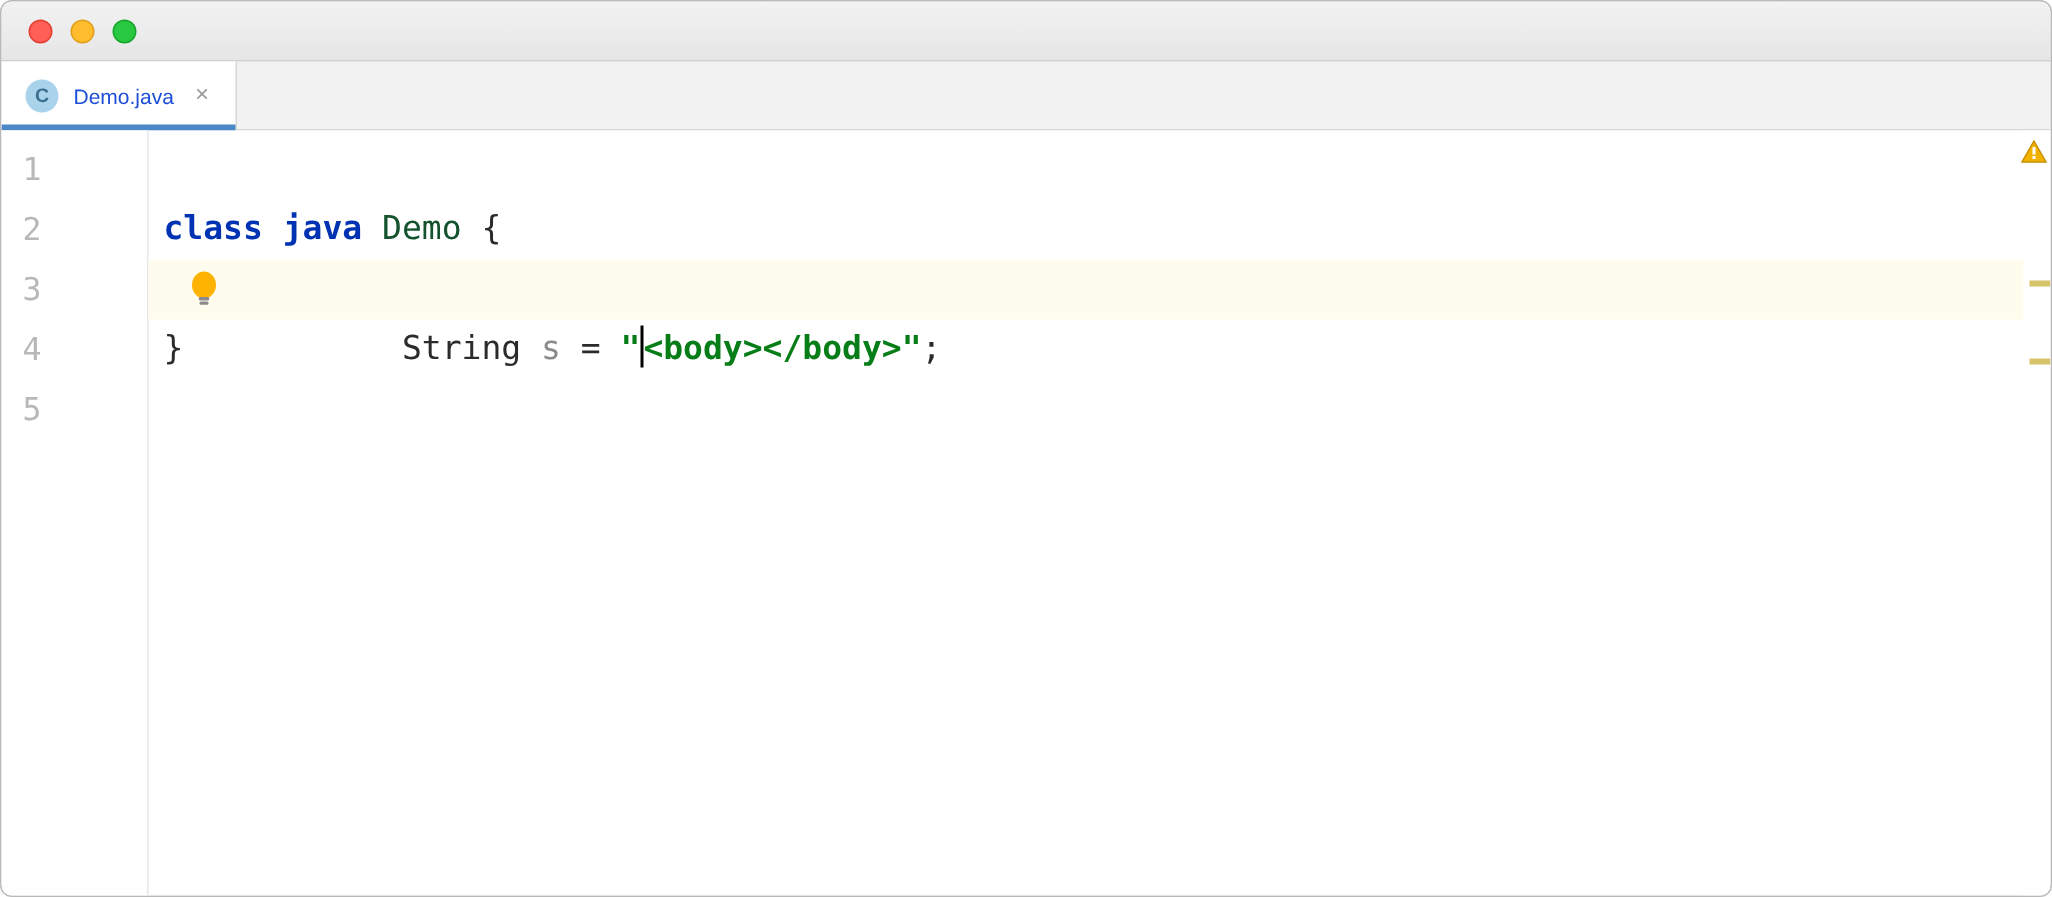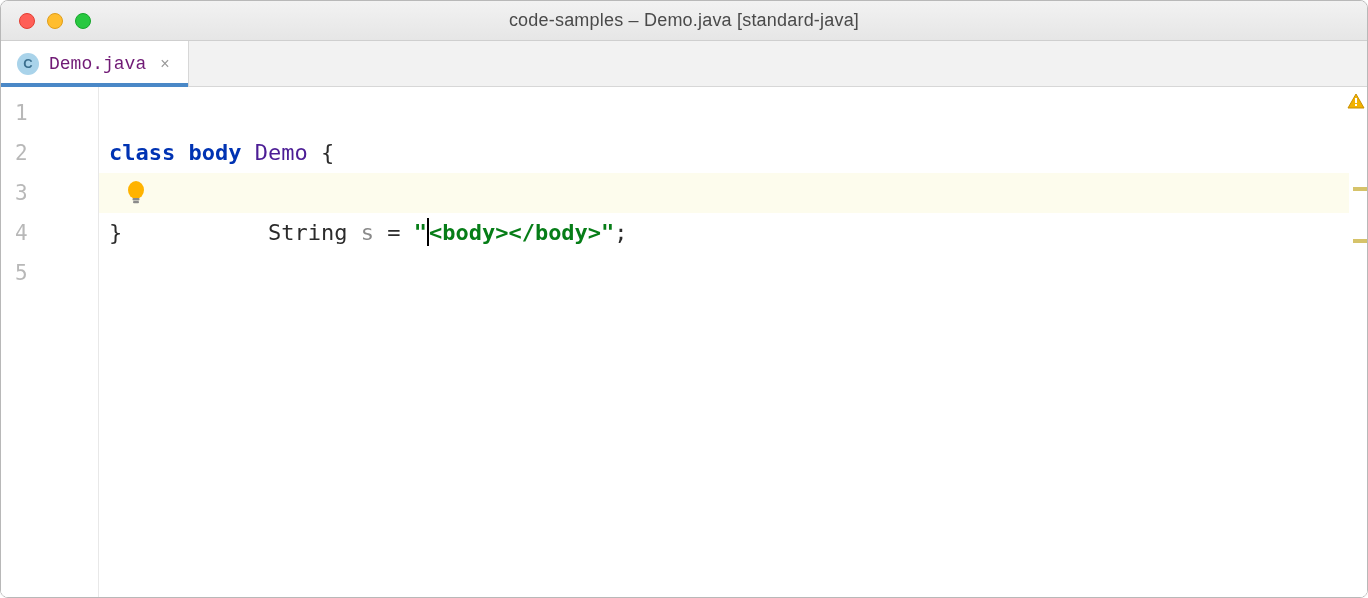--- a/index.html
+++ b/index.html
@@ -43,21 +43,21 @@
     position: relative;
     gap: 10px;
   }
   .tab .underline { position: absolute; left: 0; right: 0; bottom: -1px; height: 4px; background: #4a88c7; }
   .tab .file-icon {
     width: 22px; height: 22px; border-radius: 50%;
     background: #a9d3ea;
     display: flex; align-items: center; justify-content: center;
     font-size: 13px; font-weight: 600; color: #3b6f8e;
   }
-  .tab .label { font-size: 18px; color: #701a75; font-family: Liberation Mono, monospace; }
+  .tab .label { font-size: 14px; color: #1d4ed8; }
   .tab .close { font-size: 16px; color: #9a9a9a; padding: 0 4px; }
   
   .editor { flex: 1; display: flex; position: relative; background: #ffffff; }
   .gutter {
     width: 98px; flex: 0 0 98px;
     background: #ffffff;
     border-right: 1px solid #e8e8e8;
     padding-top: 6px;
   }
   .gutter .ln {
@@ -73,21 +73,21 @@
     height: 40px; line-height: 40px;
     font-family: "SF Mono","Menlo","Consolas",monospace;
     font-size: 22px;
     white-space: pre;
     padding-left: 10px;
     color: #2b2b2b;
     position: relative;
   }
   .kw { color: #0033b3; font-weight: 600; }
   .pkg { color: #2b2b2b; }
-  .cls { color: #4c1d95; }
+  .cls { color: #14532d; }
   .str { color: #067d17; font-weight: 600; }
   .var { color: #8a8a8a; }
   .punct { color: #2b2b2b; }
   .hl-line { background: #fdfced; }
   .caret {
     display: inline-block; width: 2px; height: 28px;
     background: #000; vertical-align: middle;
     margin-bottom: 4px;
   }
   .bulb {
@@ -108,21 +108,20 @@
 <body>
 
 <div class="window">
 
   <div class="titlebar">
     <div class="traffic-lights">
       <div class="tl red"></div>
       <div class="tl yellow"></div>
       <div class="tl green"></div>
     </div>
-    <div class="title">code-samples – Demo.java [standard-java]</div>
   </div>
 
   <div class="tabbar">
     <div class="tab">
       <span class="file-icon">C</span>
       <span class="label">Demo.java</span>
       <span class="close">×</span>
       <div class="underline"></div>
     </div>
   </div>
@@ -132,21 +131,21 @@
     <div class="gutter">
       <div class="ln">1</div>
       <div class="ln">2</div>
       <div class="ln">3</div>
       <div class="ln">4</div>
       <div class="ln">5</div>
     </div>
 
     <div class="code">
       <div class="code-line"></div>
-      <div class="code-line"><span class="kw">class</span><span class="kw"> body</span><span class="cls"> Demo</span><span class="punct"> {</span></div>
+      <div class="code-line"><span class="kw">class</span><span class="kw"> java</span><span class="cls"> Demo</span><span class="punct"> {</span></div>
       <div class="code-line hl-line">
         <span class="bulb">
           <svg width="22" height="26" viewBox="0 0 22 26">
             <ellipse cx="11" cy="10" rx="8" ry="9" fill="#ffb300"></ellipse>
             <rect x="7.5" y="18" width="7" height="2.4" rx="1" fill="#8a8a8a"></rect>
             <rect x="8" y="21" width="6" height="2.2" rx="1" fill="#8a8a8a"></rect>
           </svg>
         </span><span>    </span><span>String </span><span class="var">s</span><span> = </span><span class="str">"</span><span class="caret"></span><span class="str">&lt;body&gt;&lt;/body&gt;</span><span class="str">"</span><span class="punct">;</span></div>
       <div class="code-line"><span class="punct">}</span></div>
     </div>

